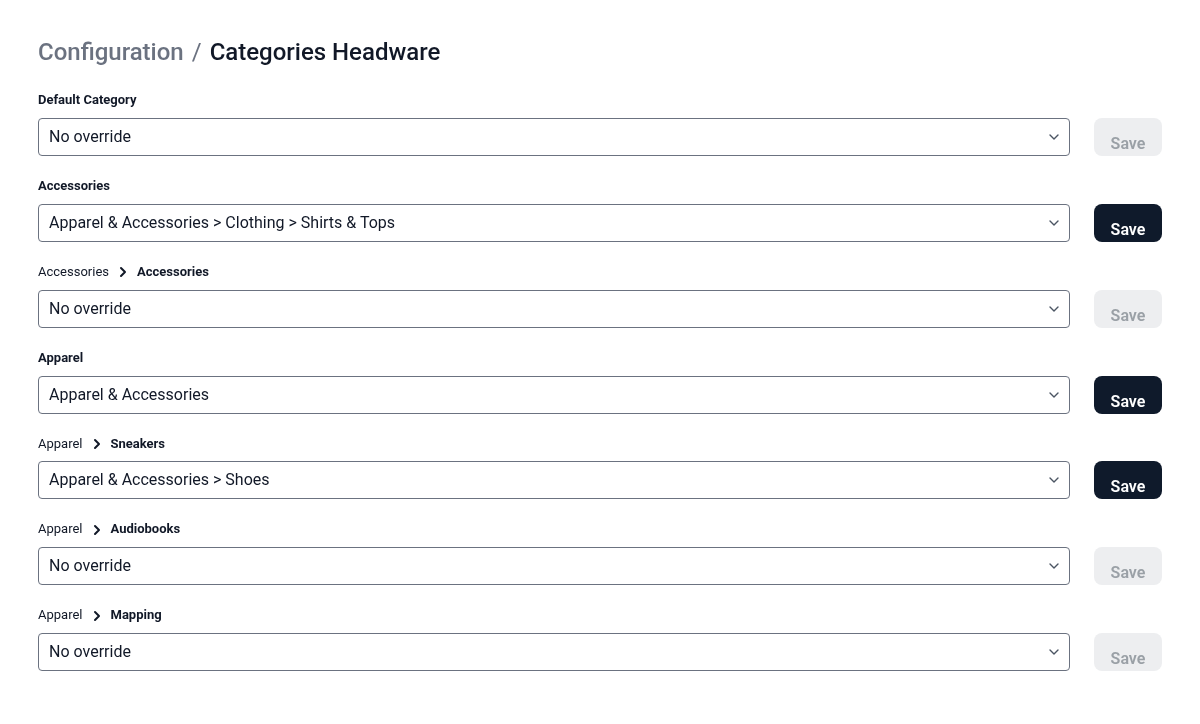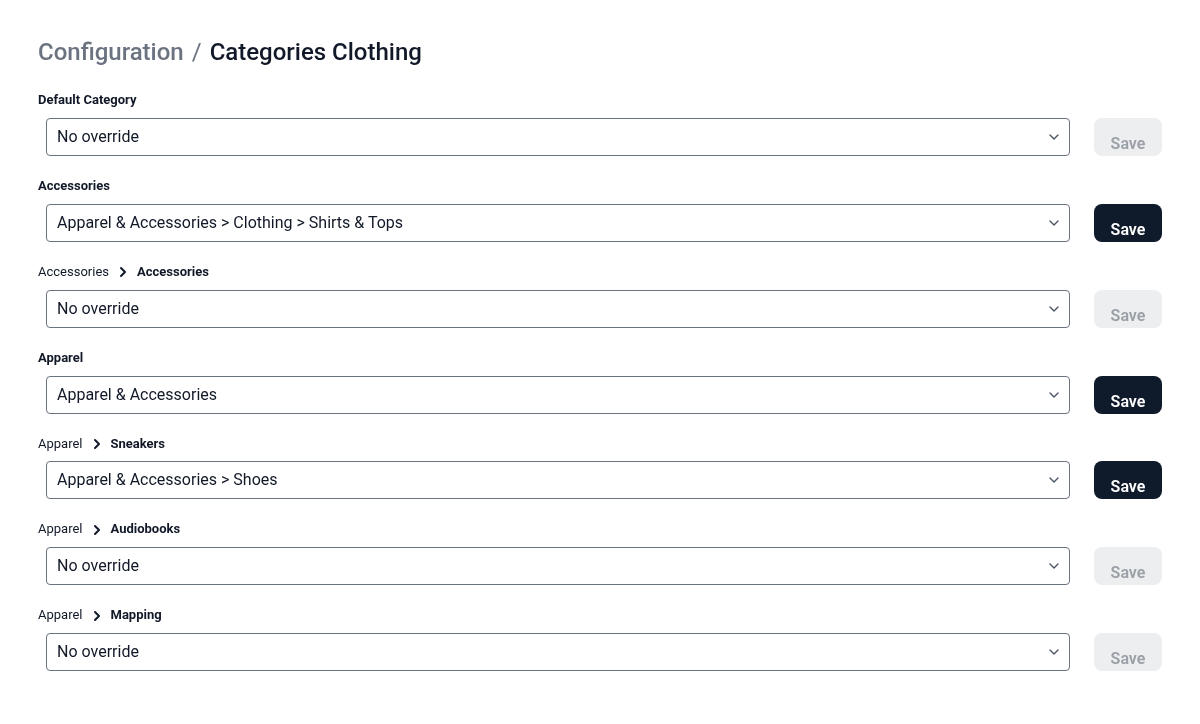--- a/index.html
+++ b/index.html
@@ -61,21 +61,20 @@
       margin: 0 2px;
     }
     .row-controls {
       display: flex;
       align-items: stretch;
       gap: 24px;
     }
     .select-wrap {
       position: relative;
       flex: 1 1 auto;
-      margin-left: 8px;
     }
     .select {
       width: 100%;
       height: 38px;
       border: 1px solid #6b7280;
       border-radius: 4px;
       background: #ffffff;
       padding: 0 36px 0 10px;
       font-size: 16px;
       color: #111827;
@@ -115,21 +114,21 @@
       color: #9aa0a6;
       cursor: default;
     }
   </style>
 </head>
 <body>
 
 <div class="breadcrumb">
   <span class="breadcrumb-parent">Configuration</span>
   <span class="breadcrumb-sep">/</span>
-  <span class="breadcrumb-current">Categories Clothing</span>
+  <span class="breadcrumb-current">Categories Headware</span>
 </div>
 
 <div class="mapping-row">
   <div class="mapping-label bold-all">
     <span class="label-tail">Default Category</span>
   </div>
   <div class="row-controls">
     <div class="select-wrap">
       <div class="select">No override</div>
       <span class="select-caret">

